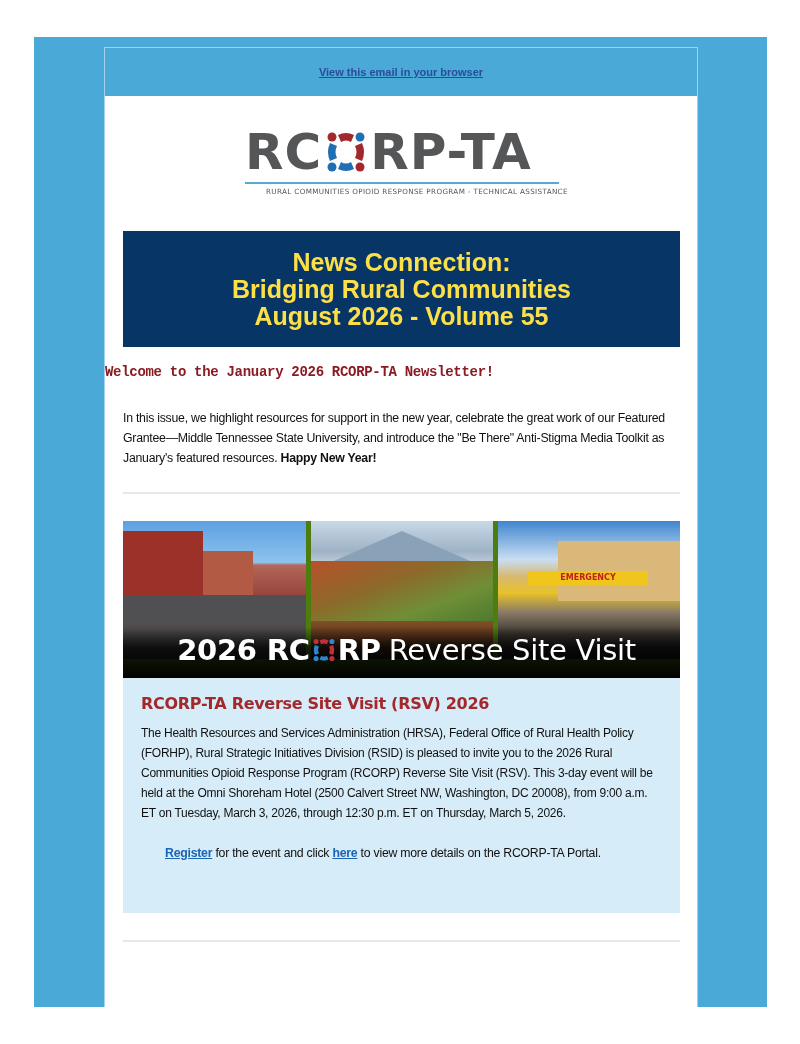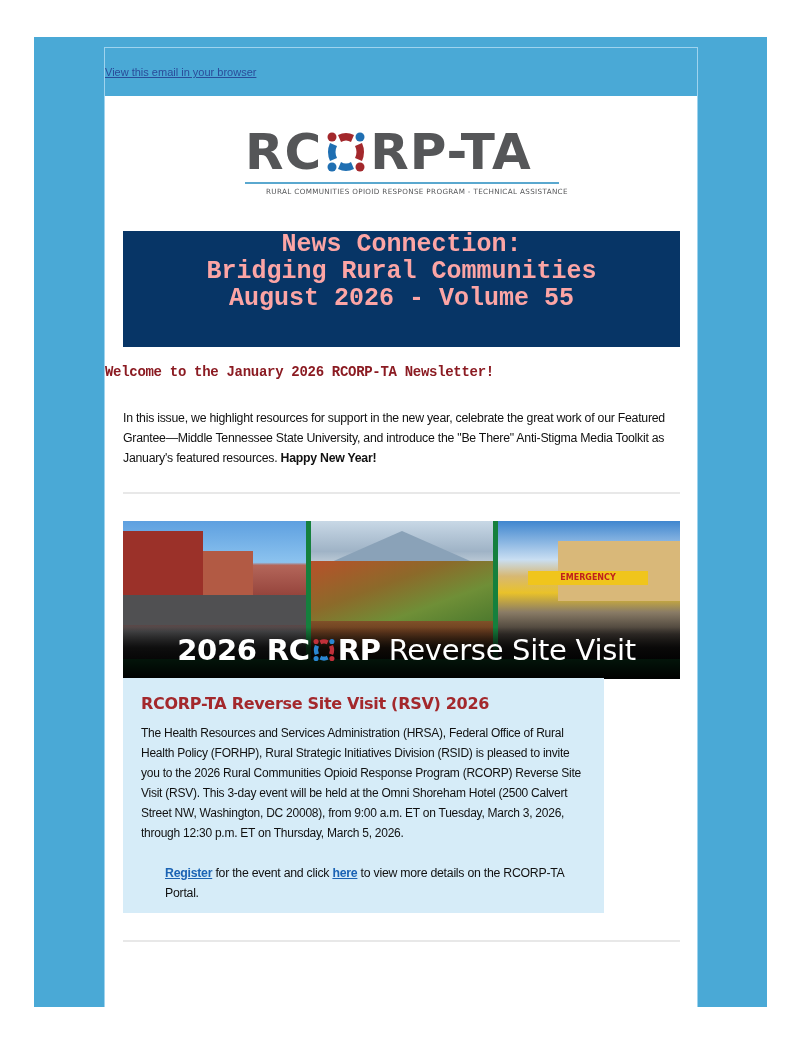--- a/index.html
+++ b/index.html
@@ -8,21 +8,21 @@
 
   .outer-bg {
     position: absolute; left: 34px; top: 37px; width: 733px; height: 970px;
     background: #4aa9d6;
   }
   .column {
     position: absolute; left: 104px; top: 47px; width: 594px; height: 960px;
     background: #ffffff; border: 1px solid #9fd3ee; border-bottom: none;
   }
   .preheader {
-    height: 48px; background: #4aa9d6; display: flex; align-items: center; justify-content: flex-start;
+    height: 48px; background: #4aa9d6; display: flex; align-items: center; justify-content: center; font-weight: bold;
   }
   .preheader a {
     font-size: 11px; color: #2a4c9a; text-decoration: underline; cursor: pointer;
   }
 
   .logo-wrap {
     position: absolute; left: 140px; top: 76px; width: 315px; height: 80px;
   }
   .logo-row { display: flex; align-items: center; height: 56px; }
   .logo-text {
@@ -32,41 +32,41 @@
   .logo-icon { width: 44px; height: 46px; margin: 0 2px; }
   .logo-rule { height: 2px; background: #5aa8cf; margin-top: 2px; width: 314px; }
   .logo-sub {
     font-size: 7.2px; color: #555658; letter-spacing: 0.35px; margin-top: 3px; white-space: nowrap;
     font-family: "DejaVu Sans", sans-serif;
     margin-left: 21px;
   }
 
   .title-banner {
     position: absolute; left: 18px; top: 183px; width: 557px; height: 116px;
-    background: #073566; color: #fca5a5; text-align: center;
-    display: flex; flex-direction: column; justify-content: flex-start;
-    font-family: Liberation Mono, monospace; font-weight: bold; font-size: 25px; line-height: 27px;
+    background: #073566; color: #fde047; text-align: center;
+    display: flex; flex-direction: column; justify-content: center;
+    font-family: Liberation Sans, sans-serif; font-weight: bold; font-size: 25px; line-height: 27px;
   }
 
   .welcome {
     position: absolute; left: 0; top: 316px; width: 594px; 
     color: #8b1b22; font-size: 14px; font-weight: bold; font-family: Liberation Mono, monospace;
     letter-spacing: -0.3px;
   }
   .intro {
     position: absolute; left: 18px; top: 360px; width: 560px;
     font-size: 12.3px; line-height: 20px; color: #111; letter-spacing: -0.25px;
   }
   .intro b { font-weight: bold; }
 
   .divider { position: absolute; left: 18px; width: 557px; height: 2px; background: #e8e8e8; }
 
   .rsv-banner {
     position: absolute; left: 18px; top: 473px; width: 557px; height: 158px;
-    overflow: hidden; background: #15803d; text-decoration: underline;
+    overflow: hidden; background: #4d7c0f; text-decoration: underline;
   }
   .panel { position: absolute; top: 0; height: 138px; }
   .p1 { left: 0; width: 183px;
     background: linear-gradient(180deg, #5ea0e0 0%, #8cc3ef 30%, #b4665a 32%, #8d3b34 60%, #4b4b4d 80%, #2a2a2a 100%); }
   .p2 { left: 188px; width: 182px;
     background: linear-gradient(180deg, #c8d8e6 0%, #9fb3c6 22%, #cfd9e1 35%, #6e8e3e 45%, #9c6b34 62%, #6b3e20 80%, #201a12 100%); }
   .p3 { left: 375px; width: 182px;
     background: linear-gradient(180deg, #3f86cf 0%, #c9def2 28%, #d7b873 40%, #e9c22a 52%, #8a7c66 66%, #3b3530 82%, #151515 100%); }
   .p1 .bldg { position: absolute; left: 0; top: 10px; width: 80px; height: 80px; background: #9b3129; }
   .p1 .bldg2 { position: absolute; left: 80px; top: 30px; width: 50px; height: 58px; background: #b25a44; }
@@ -85,21 +85,21 @@
   .banner-caption {
     position: absolute; left: 0; bottom: 12px; width: 557px; text-align: center; color: #ffffff;
     font-family: "DejaVu Sans", sans-serif; font-size: 29px; white-space: nowrap; letter-spacing: -0.3px;
     display: flex; justify-content: center; align-items: center; padding-left: 10px;
   }
   .banner-caption .bold { font-weight: bold; }
   .banner-caption .light { font-weight: normal; margin-left: 8px; }
   .banner-caption svg { width: 26px; height: 26px; margin: 0 1px; }
 
   .rsv-box {
-    position: absolute; left: 18px; top: 630px; width: 481px; height: 235px;
+    position: absolute; left: 18px; top: 630px; width: 557px; height: 235px;
     background: #d6ecf8; padding: 16px 18px;
   }
   .rsv-title {
     color: #a3282c; font-size: 16px; font-weight: bold; font-family: "DejaVu Sans", sans-serif;
     letter-spacing: -0.3px; margin-bottom: 10px;
   }
   .rsv-body { font-size: 12px; line-height: 20px; color: #111; letter-spacing: -0.25px; }
   .rsv-links { font-size: 12.3px; line-height: 20px; color: #111; margin-top: 20px; letter-spacing: -0.25px; padding-left: 24px; }
   .rsv-links a { color: #1b63b4; font-weight: bold; text-decoration: underline; cursor: pointer; }
 </style>

